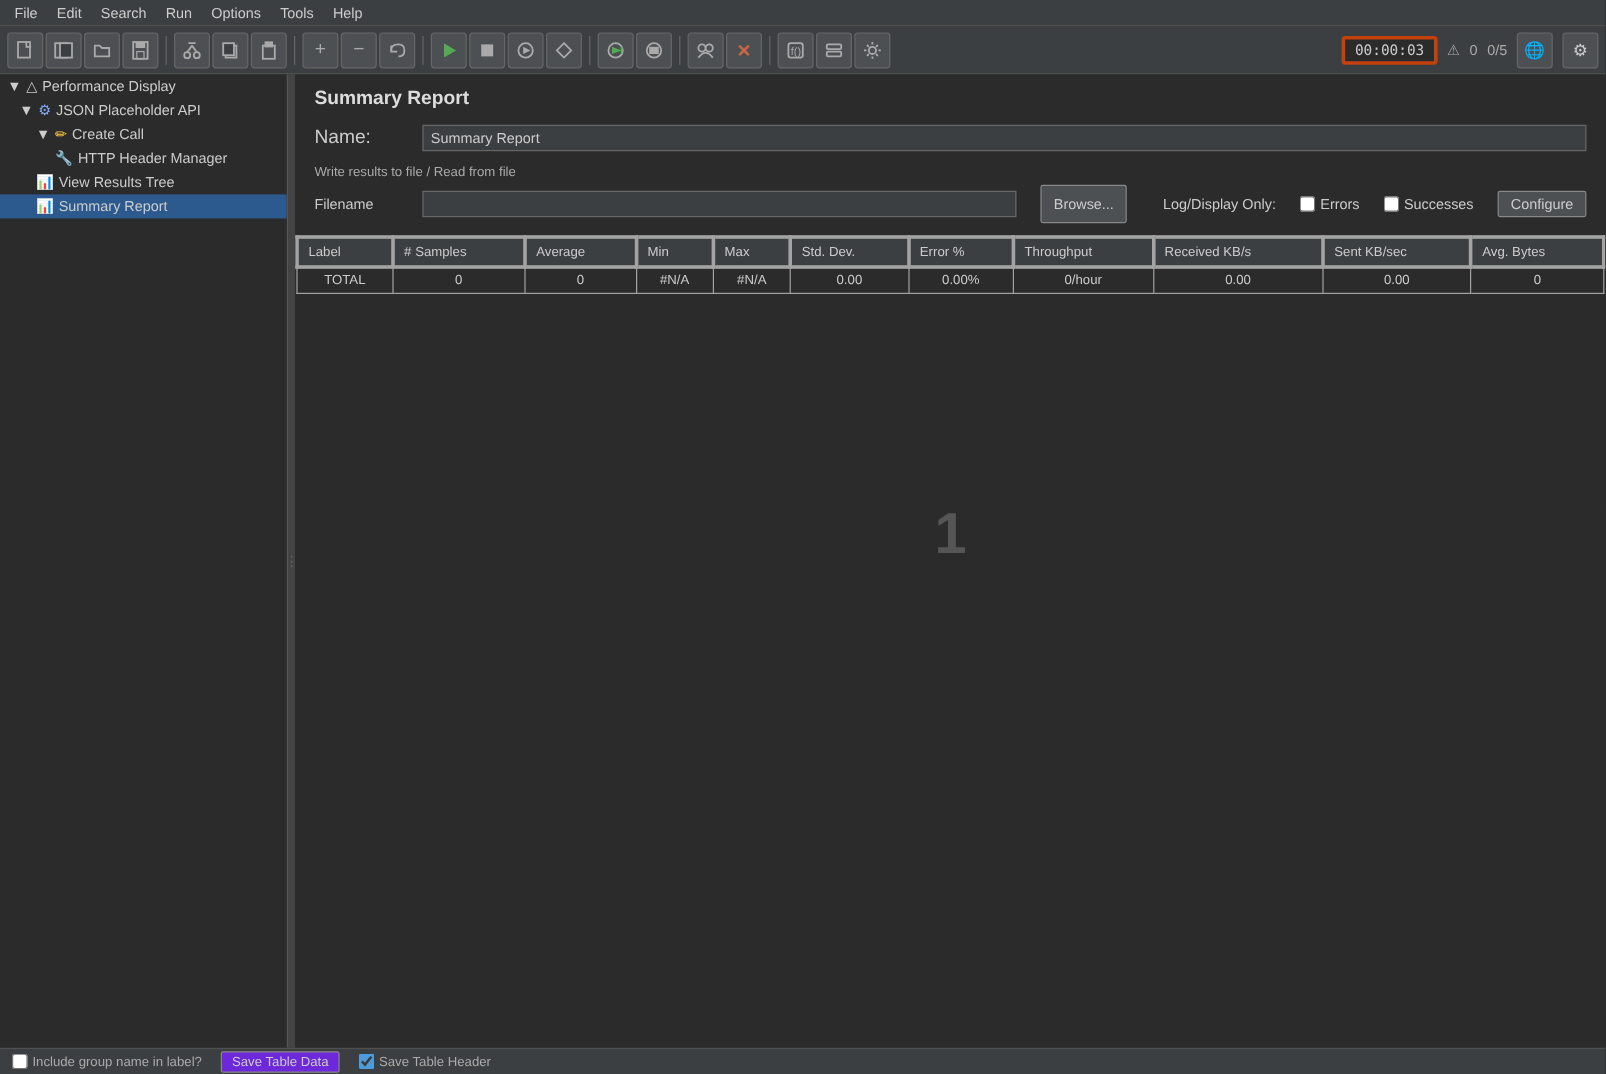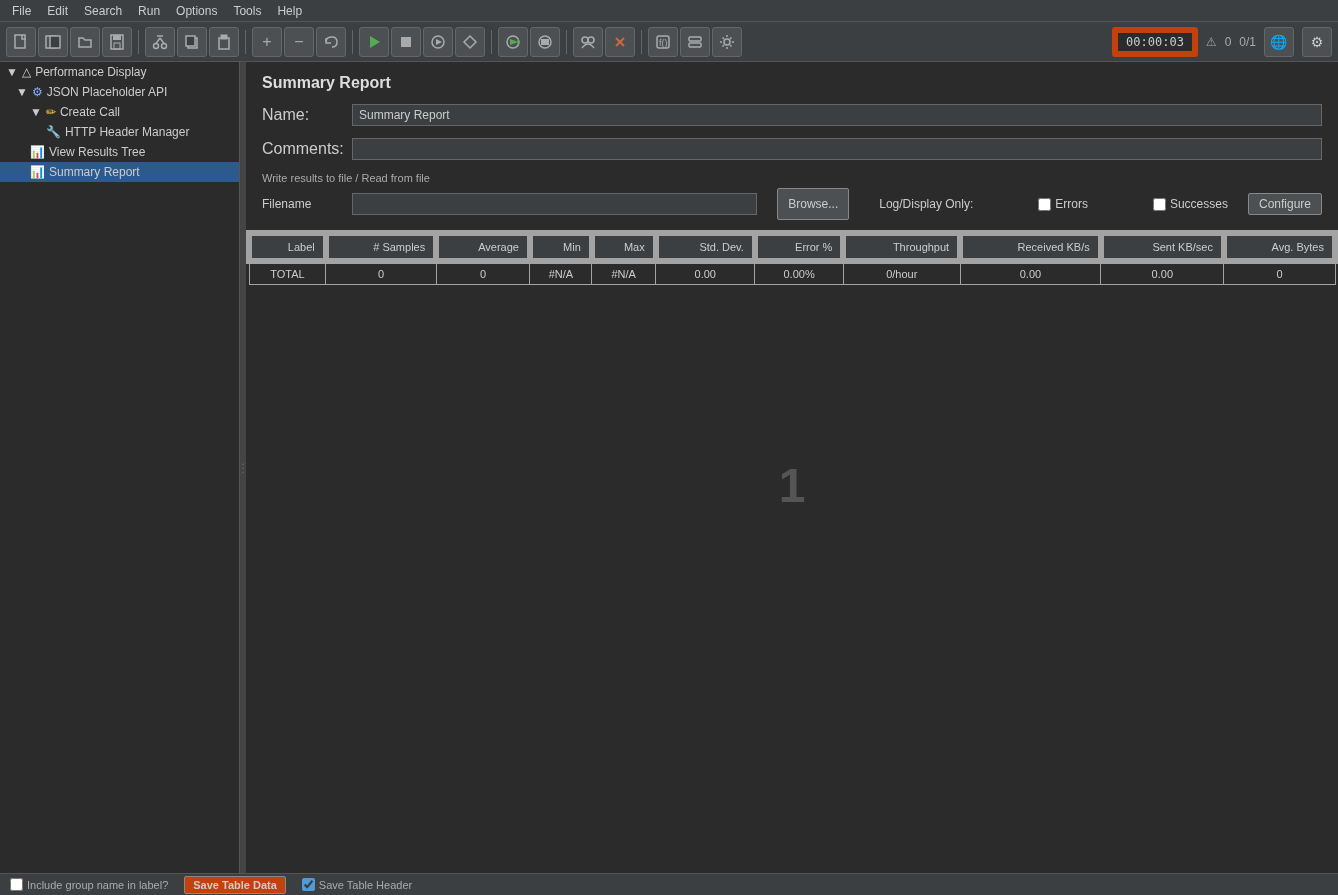--- a/index.html
+++ b/index.html
@@ -61,21 +61,21 @@
     .toolbar-right {
       margin-left: auto;
       display: flex;
       align-items: center;
       gap: 8px;
       color: #aaa;
       font-size: 12px;
     }
     .timer-display {
       background: #2b2b2b;
-      border: 6px solid #c2410c;
+      border: 3px solid #c2410c;
       padding: 2px 8px;
       border-radius: 3px;
       color: #cccccc;
       font-family: monospace;
     }
 
     
     .main-container {
       display: flex;
       height: calc(895px - 22px - 40px - 22px);
@@ -174,23 +174,21 @@
       background: #4c5052;
       border: 1px solid #888;
       color: #cccccc;
       padding: 8px 10px;
       font-size: 12px;
       cursor: pointer;
       border-radius: 2px;
     }
     .checkbox-group {
       display: flex;
-      align-items: center;
       gap: 4px;
-      margin-left: 45px;
     }
     .checkbox-group input[type=checkbox] {
       accent-color: #4e9bdb;
     }
     .configure-btn {
       background: #4c5052;
       border: 1px solid #888;
       color: #cccccc;
       padding: 3px 10px;
       font-size: 12px;
@@ -202,22 +200,22 @@
     
     .results-table {
       width: 100%;
       border-collapse: collapse;
       margin-top: 6px;
     }
     .results-table th {
       background: #3c3f41;
       color: #cccccc;
       padding: 5px 8px;
-      text-align: right;
-      border: 6px solid #a3a3a3;
+      text-align: left;
+      border: 3px solid #a3a3a3;
       font-size: 11px;
       font-weight: normal;
     }
     .results-table td {
       padding: 4px 8px;
       text-align: center;
       border: 1px solid #a3a3a3;
       font-size: 11px;
       color: #cccccc;
     }
@@ -238,28 +236,27 @@
     }
     .bottom-check-group {
       display: flex;
       align-items: center;
       gap: 4px;
     }
     .bottom-check-group input[type=checkbox] {
       accent-color: #4e9bdb;
     }
     .bottom-btn {
-      background: #c2410c;
+      background: #6d28d9;
       border: 1px solid #888;
       color: #cccccc;
       padding: 2px 8px;
       font-size: 11px;
       cursor: pointer;
       border-radius: 2px;
-      font-weight: bold;
     }
 
     .divider-handle {
       width: 6px;
       background: #444;
       cursor: col-resize;
       display: flex;
       align-items: center;
       justify-content: center;
       color: #666;
@@ -419,21 +416,21 @@
   <div class="tool-btn" title="Options">
     <svg width="16" height="16" viewBox="0 0 16 16">
         <circle cx="8" cy="8" r="3" fill="none" stroke="#aaa" stroke-width="1.5"></circle>
         <path d="M8 1 L8 3 M8 13 L8 15 M1 8 L3 8 M13 8 L15 8 M3.5 3.5 L5 5 M11 11 L12.5 12.5 M3.5 12.5 L5 11 M11 5 L12.5 3.5" stroke="#aaa" stroke-width="1.5"></path>
       </svg>
   </div>
   <div class="toolbar-right">
     <div class="timer-display">00:00:03</div>
     <span>⚠</span>
     <span>0</span>
-    <span>0/1</span>
+    <span>0/5</span>
     <div class="tool-btn">🌐</div>
     <div class="tool-btn">⚙</div>
   </div>
 </div>
 
 <div class="main-container">
 
   <div class="sidebar">
     <div class="tree-item">
       <span class="icon">▼</span>
@@ -469,24 +466,20 @@
   <div class="content-area">
     <div class="content-wrapper">
 
       <div class="panel-title">Summary Report</div>
 
       <div class="form-section">
         <span class="form-label">Name:</span>
         <input type="text" class="form-input" value="Summary Report" style="">
       </div>
 
-      <div class="form-section">
-        <span class="form-label">Comments:</span>
-        <input type="text" class="form-input" style="">
-      </div>
 
       <div class="write-results-section">
         <div class="write-results-label">Write results to file / Read from file</div>
         <div class="filename-row">
           <span class="filename-label">Filename</span>
           <input type="text" class="filename-input" style="">
           <button class="browse-btn">Browse...</button>
           <span style="margin-left:10px;color:#ccc;">Log/Display Only:</span>
           <div class="checkbox-group">
             <input type="checkbox" id="errorsCheck" style="">

